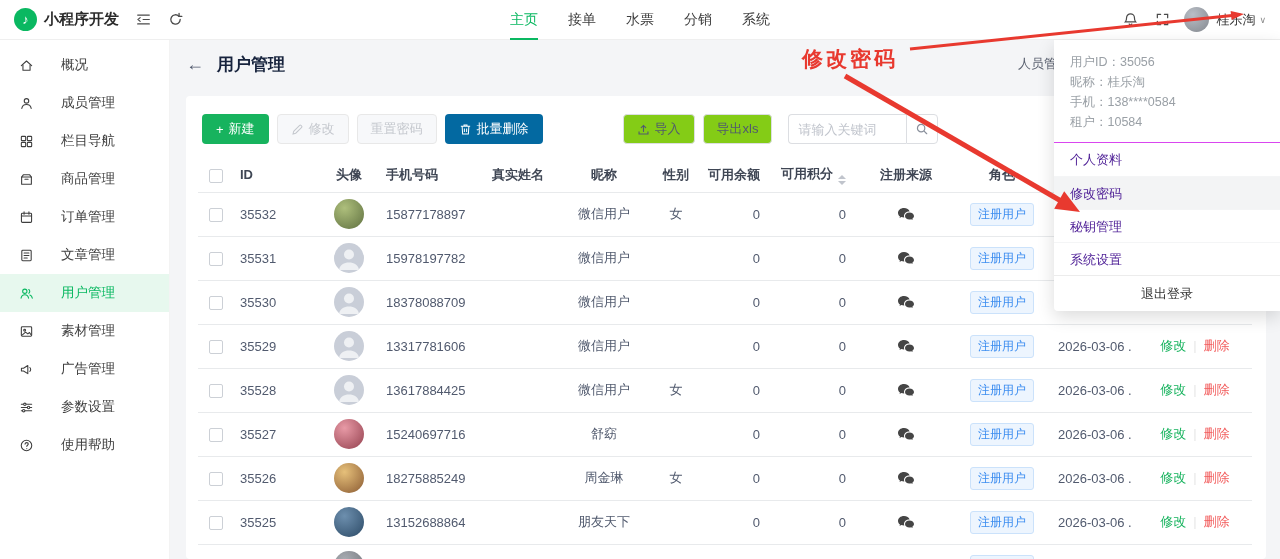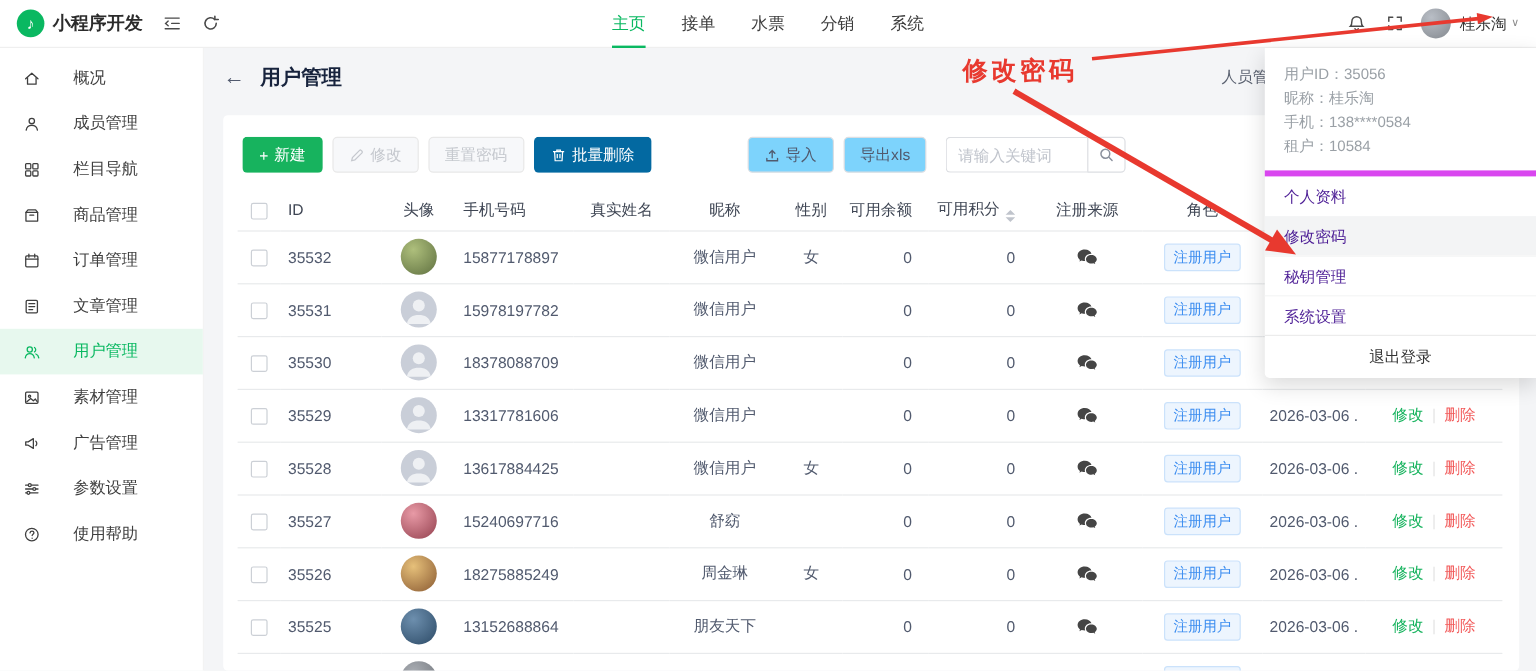--- a/index.html
+++ b/index.html
@@ -38,60 +38,60 @@
   
   #main { position:absolute; top:40px; left:170px; width:1110px; height:519px; }
   .page-header { height:48px; display:flex; align-items:center; padding:0 16px; position:relative; }
   .back-btn { font-size:18px; color:#515a6e; cursor:pointer; margin-right:13px; line-height:1; }
   .page-title { font-size:17px; font-weight:bold; color:#17233d; }
   .header-right { position:absolute; right:210px; font-size:13px; color:#5a6170; white-space:nowrap; }
 
   .card { margin:8px 14px 0 16px; background:#fff; border-radius:4px; padding:0 12px; height:463px; overflow:hidden; }
   .toolbar { display:flex; align-items:center; padding:18px 4px 14px; }
   .btn { height:30px; display:inline-flex; align-items:center; gap:5px; padding:0 13px; border-radius:4px;
-    font-size:13px; cursor:pointer; border:1px solid transparent; margin-right:8px; background:#7dd3fc;
+    font-size:13px; cursor:pointer; border:1px solid transparent; margin-right:8px; background:#84cc16;
     font-family:inherit; }
   .btn svg { width:13px; height:13px; }
   .btn-green { background:#17b35e; color:#fff; }
   .btn-red { background:#0369a1; color:#fff; }
   .btn-disabled { background:#f7f8fa; border-color:#e8e8e8; color:#c5c8ce; cursor:not-allowed; }
   .btn-plain { border-color:#dcdee2; color:#515a6e; }
   .btn-import { margin-left:72px; }
   .search-box { display:flex; margin-left:8px; }
   .search-input { width:118px; height:30px; border:1px solid #dcdee2; border-right:none;
     border-radius:4px 0 0 4px; padding:0 9px; font-size:13px; color:#333; outline:none; font-family:inherit; }
   .search-input::placeholder { color:#c0c4cc; }
   .search-btn { width:32px; height:30px; border:1px solid #dcdee2; border-radius:0 4px 4px 0;
     background:#fff; display:flex; align-items:center; justify-content:center; cursor:pointer; }
   .search-btn svg { width:14px; height:14px; }
 
   table { border-collapse:collapse; table-layout:fixed; width:1054px; }
   th,td { border-bottom:1px solid #e8eaec; font-size:13px; color:#515a6e; height:44px;
     padding:0 6px; overflow:hidden; white-space:nowrap; }
-  thead th { height:34px; color:#3f4654; font-weight:normal; }
+  thead th { height:34px; color:#3f4654; font-weight:bold; }
   .al { text-align:left; } .ac { text-align:center; } .ar { text-align:right; padding-right:14px; }
   .cb { width:14px; height:14px; border:1px solid #ccd0d6; border-radius:2px; display:inline-block;
     background:#fff; vertical-align:middle; cursor:pointer; }
   .avatar { width:30px; height:30px; border-radius:50%; margin:0 auto; overflow:hidden; }
   .avatar.placeholder { background:#c9ced8; }
   .avatar svg { width:30px; height:30px; display:block; }
   .badge { display:inline-block; padding:2px 7px; font-size:12px; color:#3c8df0; background:#edf5fe;
     border:1px solid #cbe2fb; border-radius:3px; }
   .src-icon svg { width:18px; height:15px; vertical-align:middle; }
   .op-edit { color:#17b35e; cursor:pointer; } .op-del { color:#f25a5a; cursor:pointer; }
   .op-sep { color:#e6e6e6; margin:0 7px; }
   .sort { display:inline-flex; flex-direction:column; margin-left:5px; vertical-align:-1px; cursor:pointer; }
   .sort i { width:0; height:0; border-left:4px solid transparent; border-right:4px solid transparent; display:block; }
   .sort .up { border-bottom:4px solid #c0c4cc; margin-bottom:2px; }
   .sort .down { border-top:4px solid #c0c4cc; }
 
   
   #user-panel { position:absolute; top:40px; right:0; width:226px; background:#fff; z-index:120;
     box-shadow:0 6px 18px rgba(0,0,0,.14); border-radius:0 0 0 4px; }
-  .up-info { padding:12px 16px 10px; border-bottom:5px solid #d946ef; }
+  .up-info { padding:12px 16px 10px; border-bottom:1px solid #d946ef; }
   .up-line { font-size:12.5px; color:#9aa0a6; line-height:20px; }
   .up-role-badge { display:inline-block; border:1px solid #d4d7dc; border-radius:3px; font-size:11.5px;
     color:#7a7f87; padding:0 6px; line-height:16px; margin-left:2px; }
   .up-item { height:33px; line-height:33px; padding:0 16px; font-size:13px; color:#4c1d95; cursor:pointer; }
   .up-item + .up-item { border-top:1px solid #f4f5f6; }
   .up-item.hl { background:#f3f4f5; }
   .up-logout { height:36px; line-height:35px; text-align:center; font-size:13px; color:#333;
     border-top:1px solid #ececec; cursor:pointer; }
 
   

